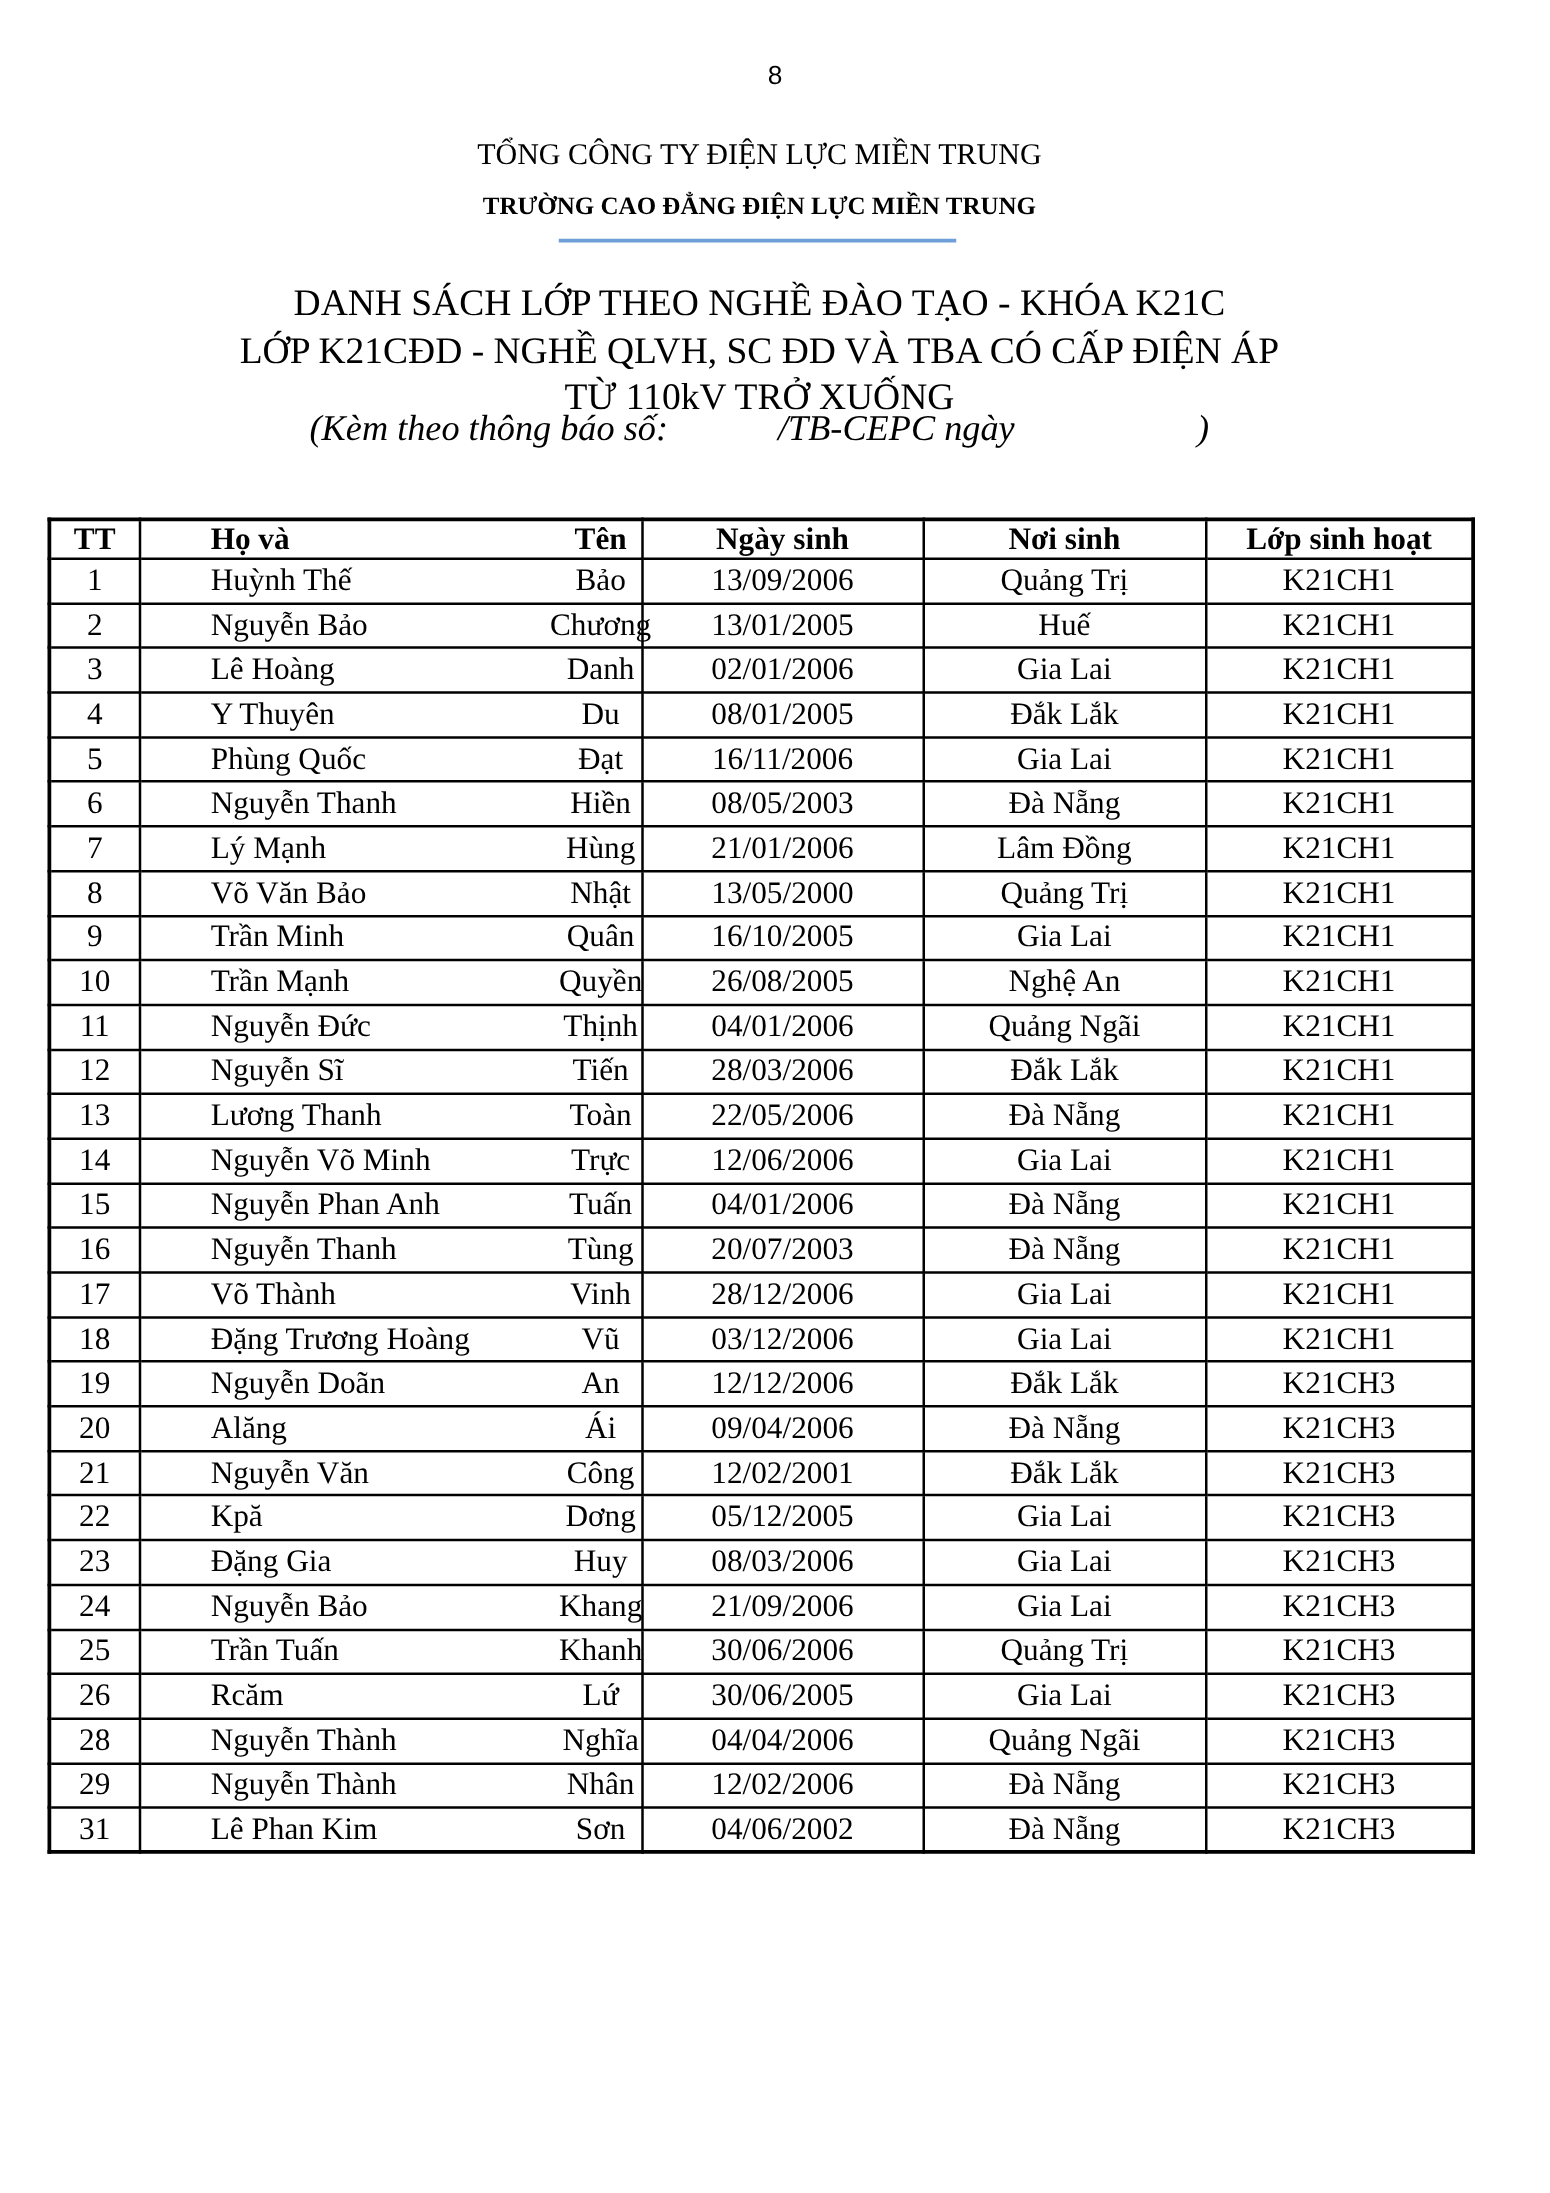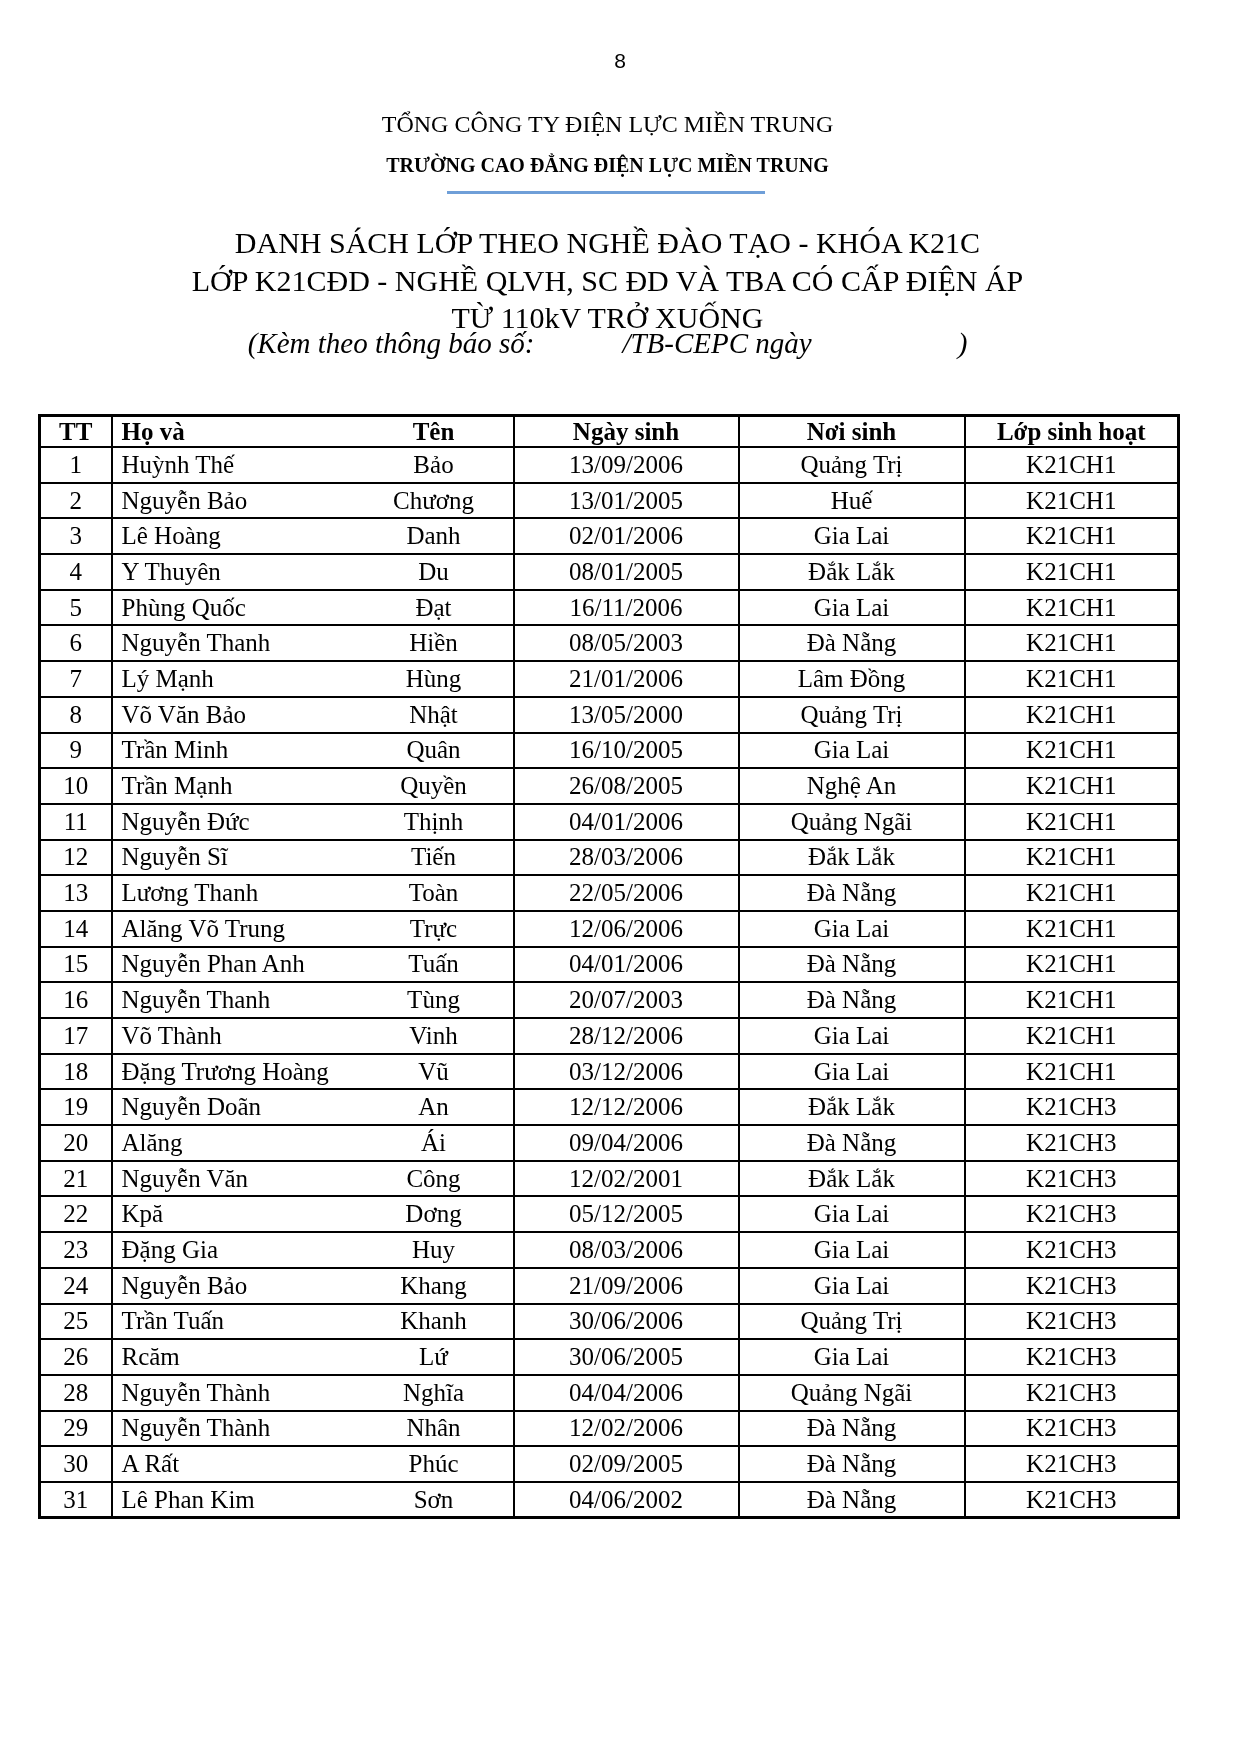--- a/index.html
+++ b/index.html
@@ -40,21 +40,21 @@
     border: 3px solid #000;
     font-size: 25px;
   }
   table.students th, table.students td {
     border: 2px solid #000;
     text-align: center; vertical-align: middle;
     padding: 0; overflow: visible;
   }
   table.students th { font-weight: bold; height: 31.5px; }
   table.students td { height: 35.7px; }
-  .name-wrap { display: flex; align-items: center; width: 100%; }
+  .name-wrap { display: flex; align-items: center; width: 100%; margin-left: 47px; }
   .name-wrap .family {
     flex: 0 0 240px; text-align: left; padding-left: 9px; white-space: nowrap;
   }
   .name-wrap .given {
     flex: 0 0 162px; text-align: center; white-space: nowrap;
   }
 </style>
 </head>
 <body>
 
@@ -248,21 +248,21 @@
       </div>
     </td>
     <td>22/05/2006</td>
     <td>Đà Nẵng</td>
     <td>K21CH1</td>
   </tr>
       <tr>
     <td>14</td>
     <td>
       <div class="name-wrap">
-        <span class="family">Alăng Võ Trung</span>
+        <span class="family">Nguyễn Võ Minh</span>
         <span class="given">Trực</span>
       </div>
     </td>
     <td>12/06/2006</td>
     <td>Gia Lai</td>
     <td>K21CH1</td>
   </tr>
       <tr>
     <td>15</td>
     <td>
@@ -425,32 +425,20 @@
       <div class="name-wrap">
         <span class="family">Nguyễn Thành</span>
         <span class="given">Nhân</span>
       </div>
     </td>
     <td>12/02/2006</td>
     <td>Đà Nẵng</td>
     <td>K21CH3</td>
   </tr>
       <tr>
-    <td>30</td>
-    <td>
-      <div class="name-wrap">
-        <span class="family">A Rất</span>
-        <span class="given">Phúc</span>
-      </div>
-    </td>
-    <td>02/09/2005</td>
-    <td>Đà Nẵng</td>
-    <td>K21CH3</td>
-  </tr>
-      <tr>
     <td>31</td>
     <td>
       <div class="name-wrap">
         <span class="family">Lê Phan Kim</span>
         <span class="given">Sơn</span>
       </div>
     </td>
     <td>04/06/2002</td>
     <td>Đà Nẵng</td>
     <td>K21CH3</td>

